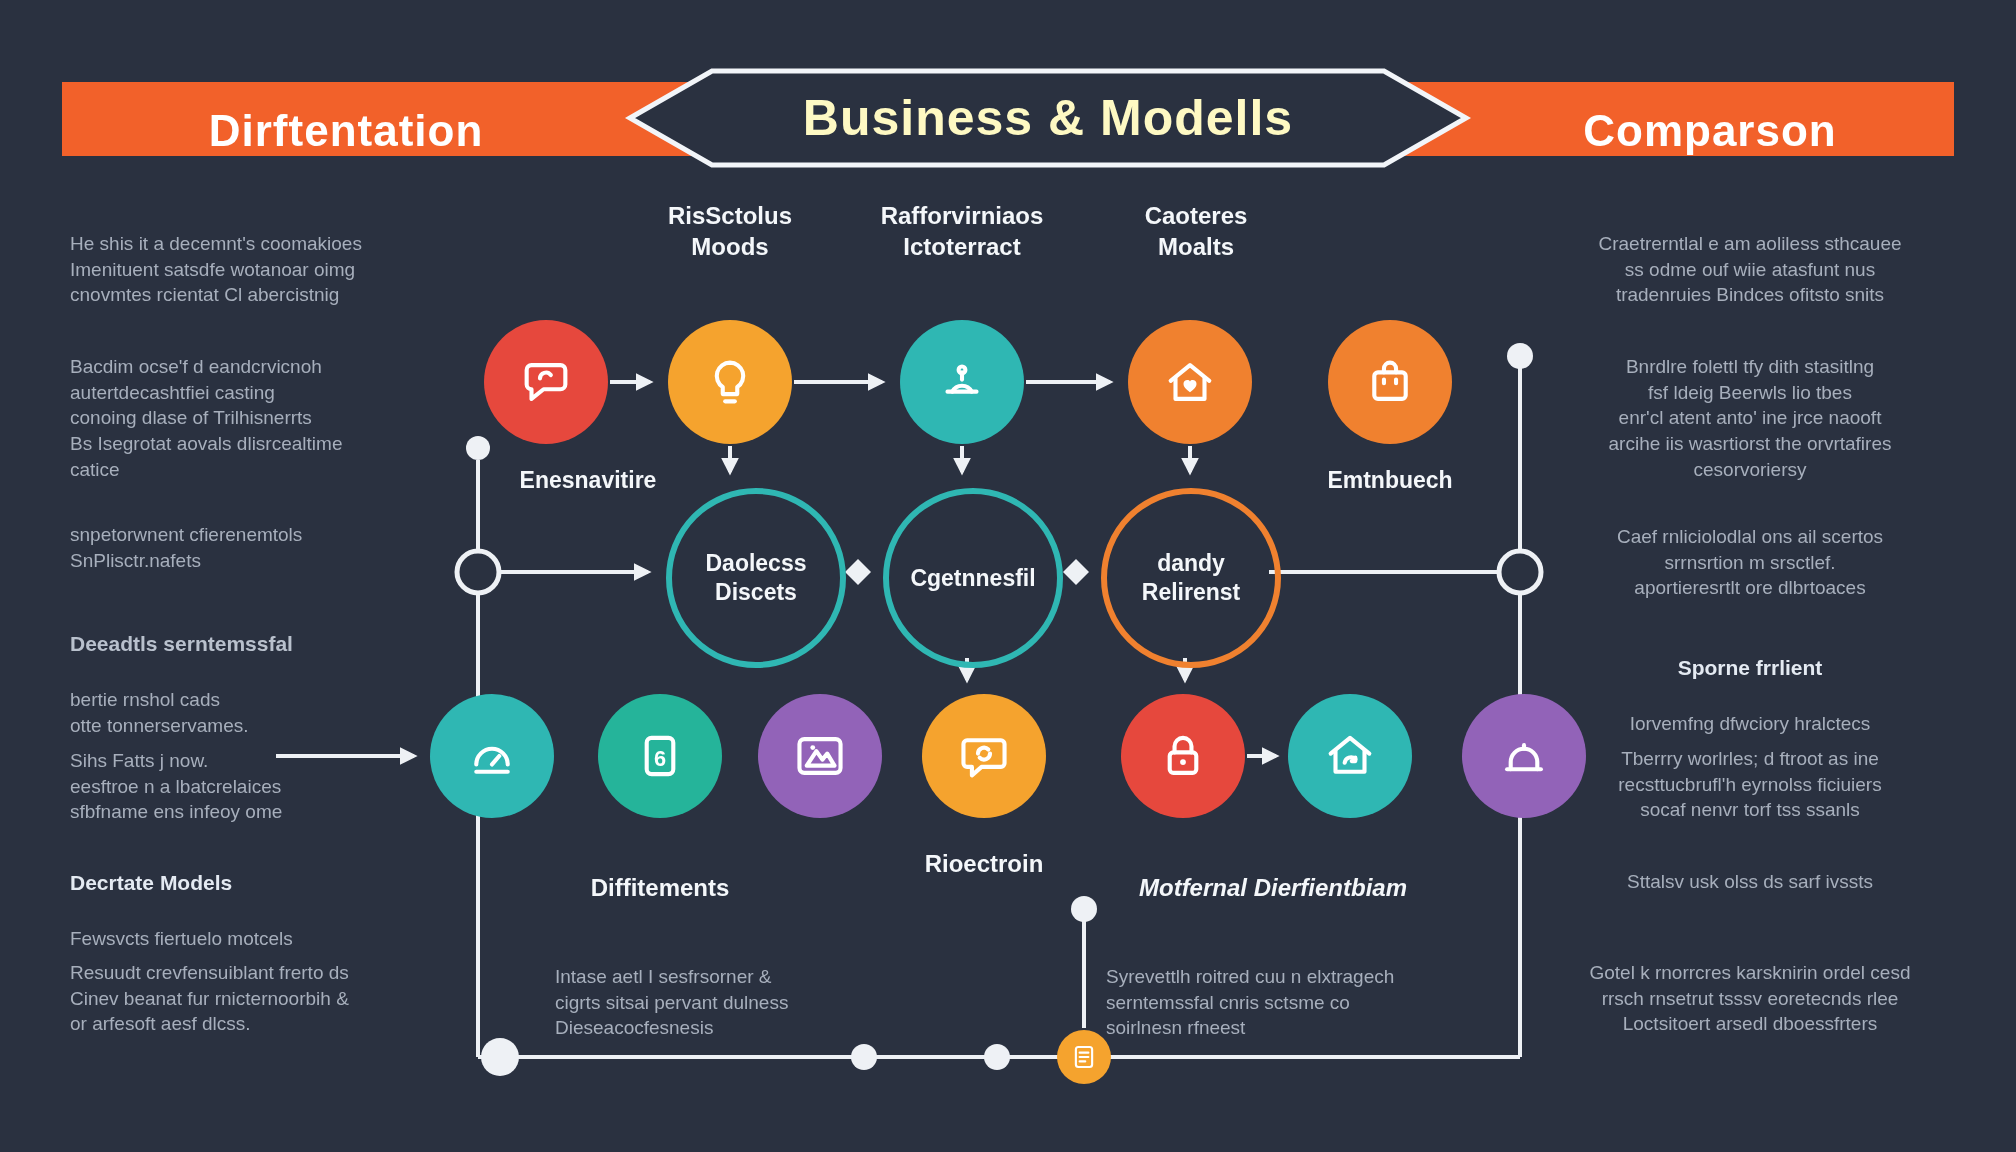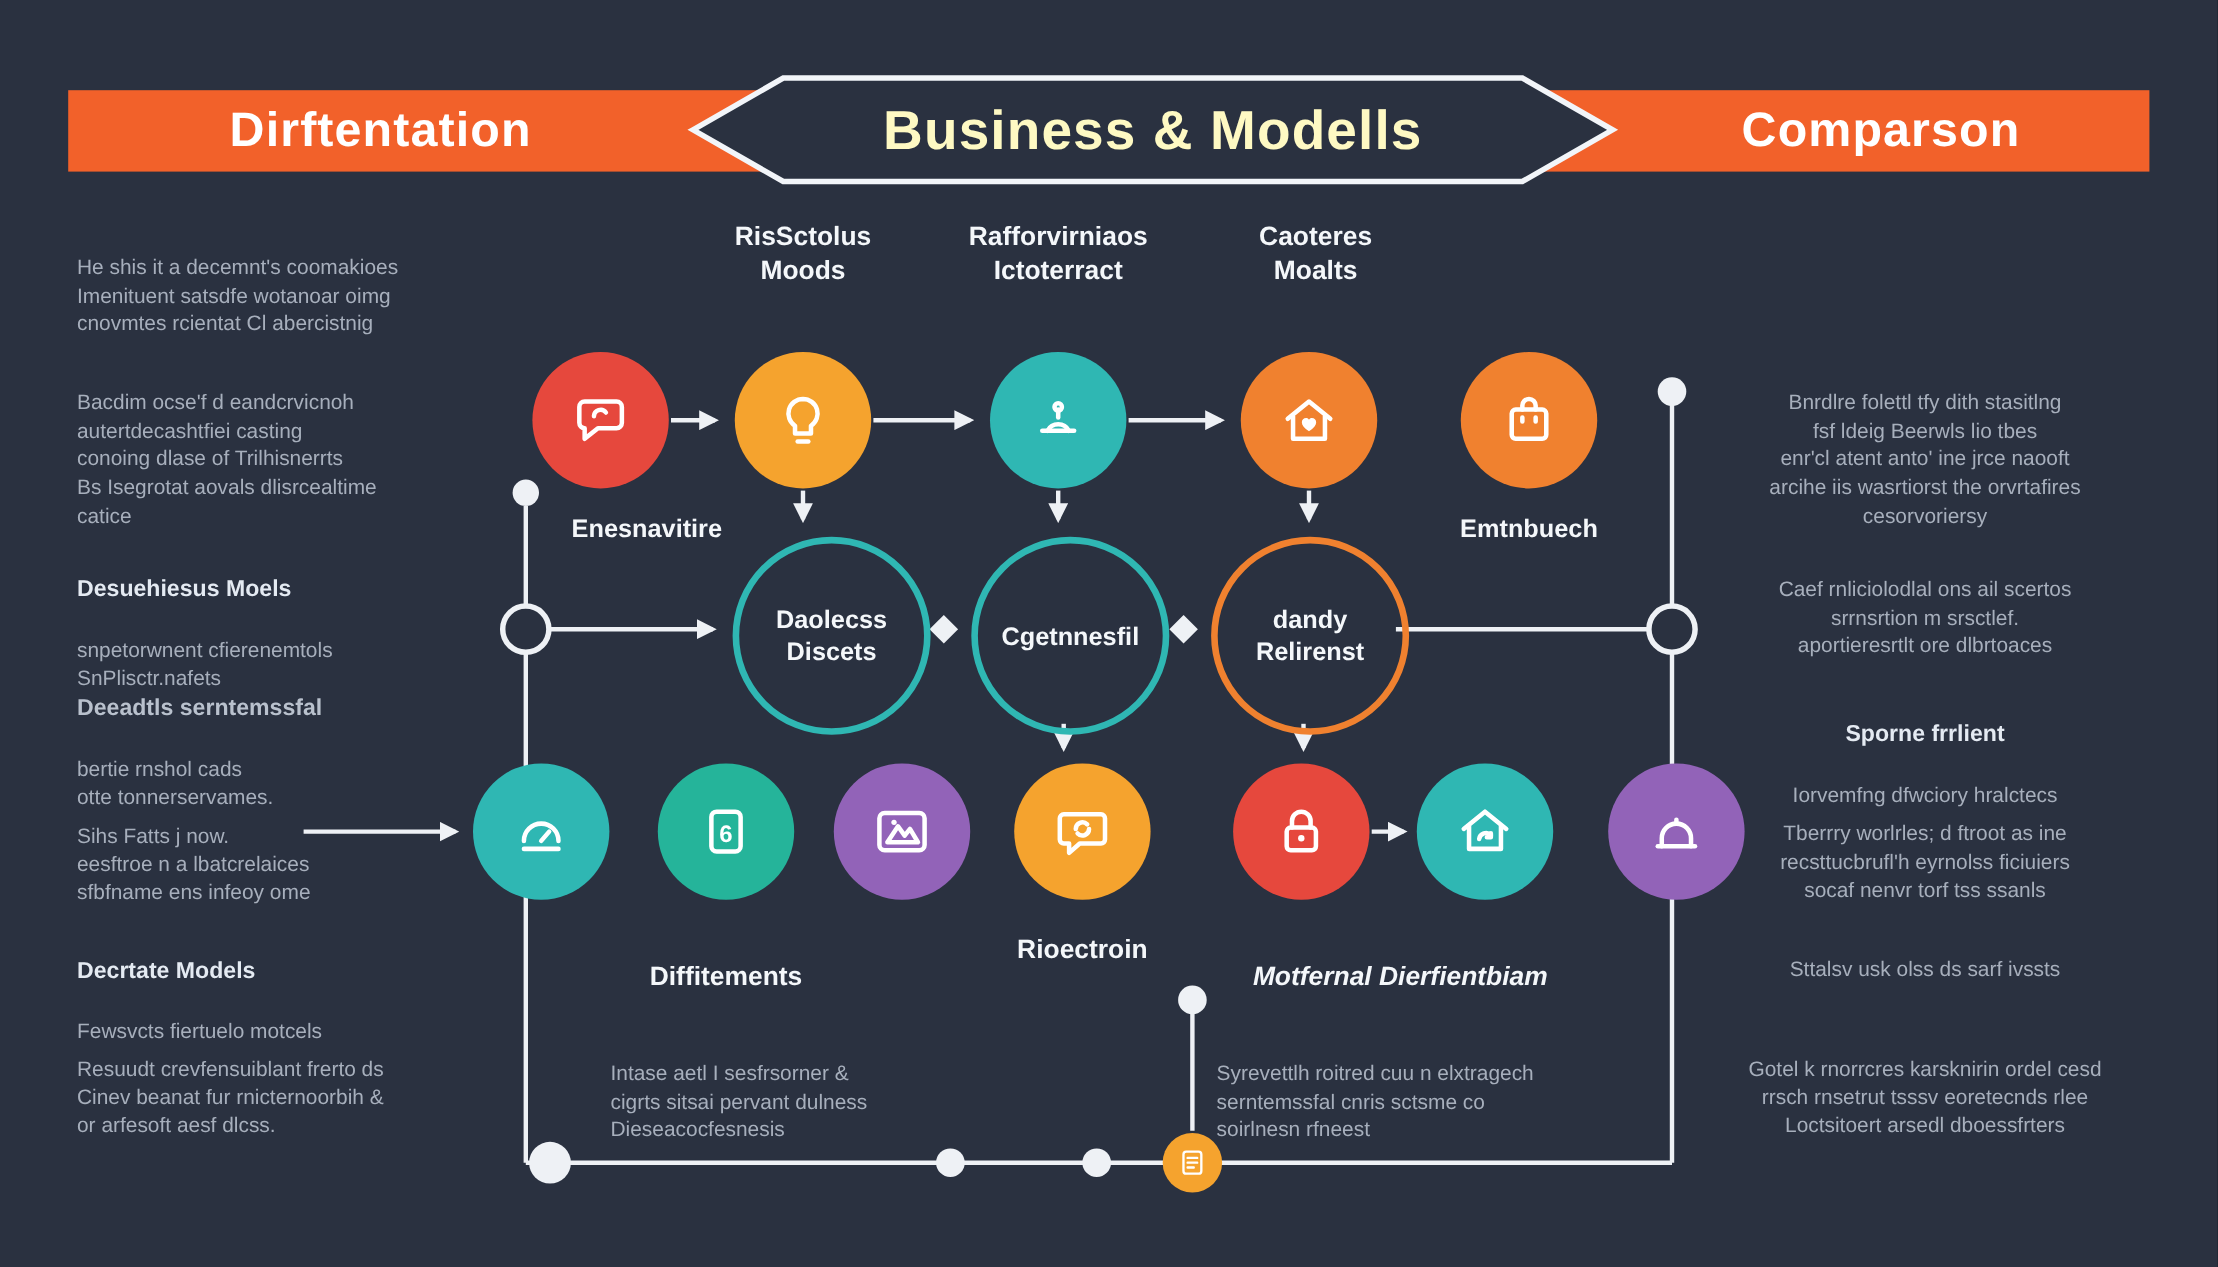--- a/index.html
+++ b/index.html
@@ -3,21 +3,21 @@
 <meta charset="utf-8">
 <style>
   html,body{margin:0;padding:0;background:#1d232e;}
   .stage{
     position:relative;width:2016px;height:1152px;overflow:hidden;
     background:#2a3140;
     font-family:"Liberation Sans", sans-serif;
   }
   .wires{position:absolute;left:0;top:0;z-index:1;}
   .banner{position:absolute;top:82px;height:74px;background:#f2612a;z-index:3;}
-  .banner-label{position:absolute;top:0;height:73px;display:flex;align-items:center;justify-content:center;
+  .banner-label{position:absolute;top:12px;height:73px;display:flex;align-items:center;justify-content:center;
     color:#ffffff;font-weight:bold;font-size:44px;letter-spacing:1px;}
   .hexlayer{position:absolute;left:0;top:0;z-index:4;}
   .diagram-title{position:absolute;left:630px;top:71px;width:836px;height:94px;z-index:5;
     display:flex;align-items:center;justify-content:center;color:#fef9c3;font-weight:bold;font-size:50px;letter-spacing:1px;}
   .circ{position:absolute;width:124px;height:124px;border-radius:50%;display:flex;align-items:center;justify-content:center;z-index:2;}
   .c-red{background:#e6483d}
   .c-amber{background:#f5a32e}
   .c-teal{background:#2fb7b3}
   .c-orange{background:#f0812f}
   .c-green{background:#25b49a}
@@ -210,21 +210,20 @@
 cnovmtes rcientat Cl abercistnig</div>
   </div>
   <div class="txt" style="left:70px;top:328px;width:390px;">
     <div>Bacdim ocse'f d eandcrvicnoh
 autertdecashtfiei casting
 conoing dlase of Trilhisnerrts
 Bs Isegrotat aovals dlisrcealtime
 catice</div>
   </div>
   <div class="txt" style="left:70px;top:496px;width:390px;">
-    <div class="blk-title">Desuehiesus Moels</div>
     <div>snpetorwnent cfierenemtols
 SnPlisctr.nafets</div>
   </div>
   <div class="txt" style="left:70px;top:604px;width:390px;">
     <div class="blk-title dim">Deeadtls serntemssfal</div>
     <div>bertie rnshol cads
 otte tonnerservames.</div>
   </div>
   <div class="txt" style="left:70px;top:722px;width:390px;">
     <div>Sihs Fatts j now.
@@ -234,20 +233,25 @@
   <div class="txt" style="left:70px;top:843px;width:390px;">
     <div class="blk-title">Decrtate Models</div>
     <div>Fewsvcts fiertuelo motcels</div>
   </div>
   <div class="txt" style="left:70px;top:934px;width:400px;">
     <div>Resuudt crevfensuiblant frerto ds
 Cinev beanat fur rnicternoorbih &amp;
 or arfesoft aesf dlcss.</div>
   </div>
 
+  <div class="txt center" style="left:1548px;top:205px;width:404px;">
+    <div>Craetrerntlal e am aoliless sthcauee
+ss odme ouf wiie atasfunt nus
+tradenruies Bindces ofitsto snits</div>
+  </div>
   <div class="txt center" style="left:1548px;top:328px;width:404px;">
     <div>Bnrdlre folettl tfy dith stasitlng
 fsf ldeig Beerwls lio tbes
 enr'cl atent anto' ine jrce naooft
 arcihe iis wasrtiorst the orvrtafires
 cesorvoriersy</div>
   </div>
   <div class="txt center" style="left:1548px;top:498px;width:404px;">
     <div>Caef rnliciolodlal ons ail scertos
 srrnsrtion m srsctlef.

